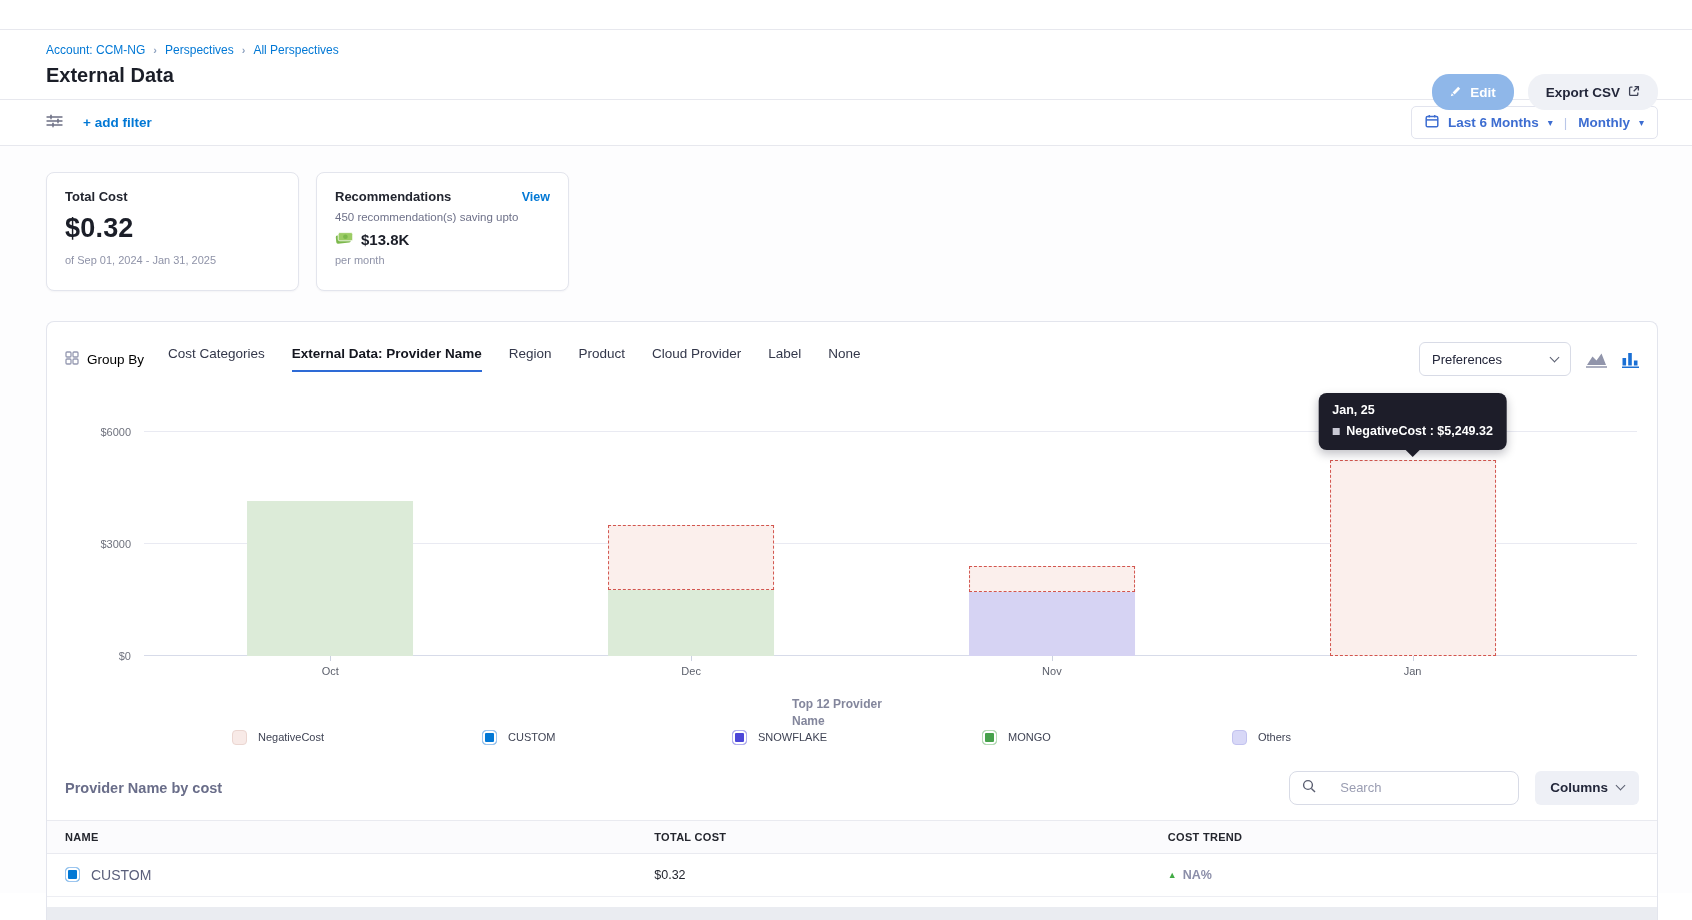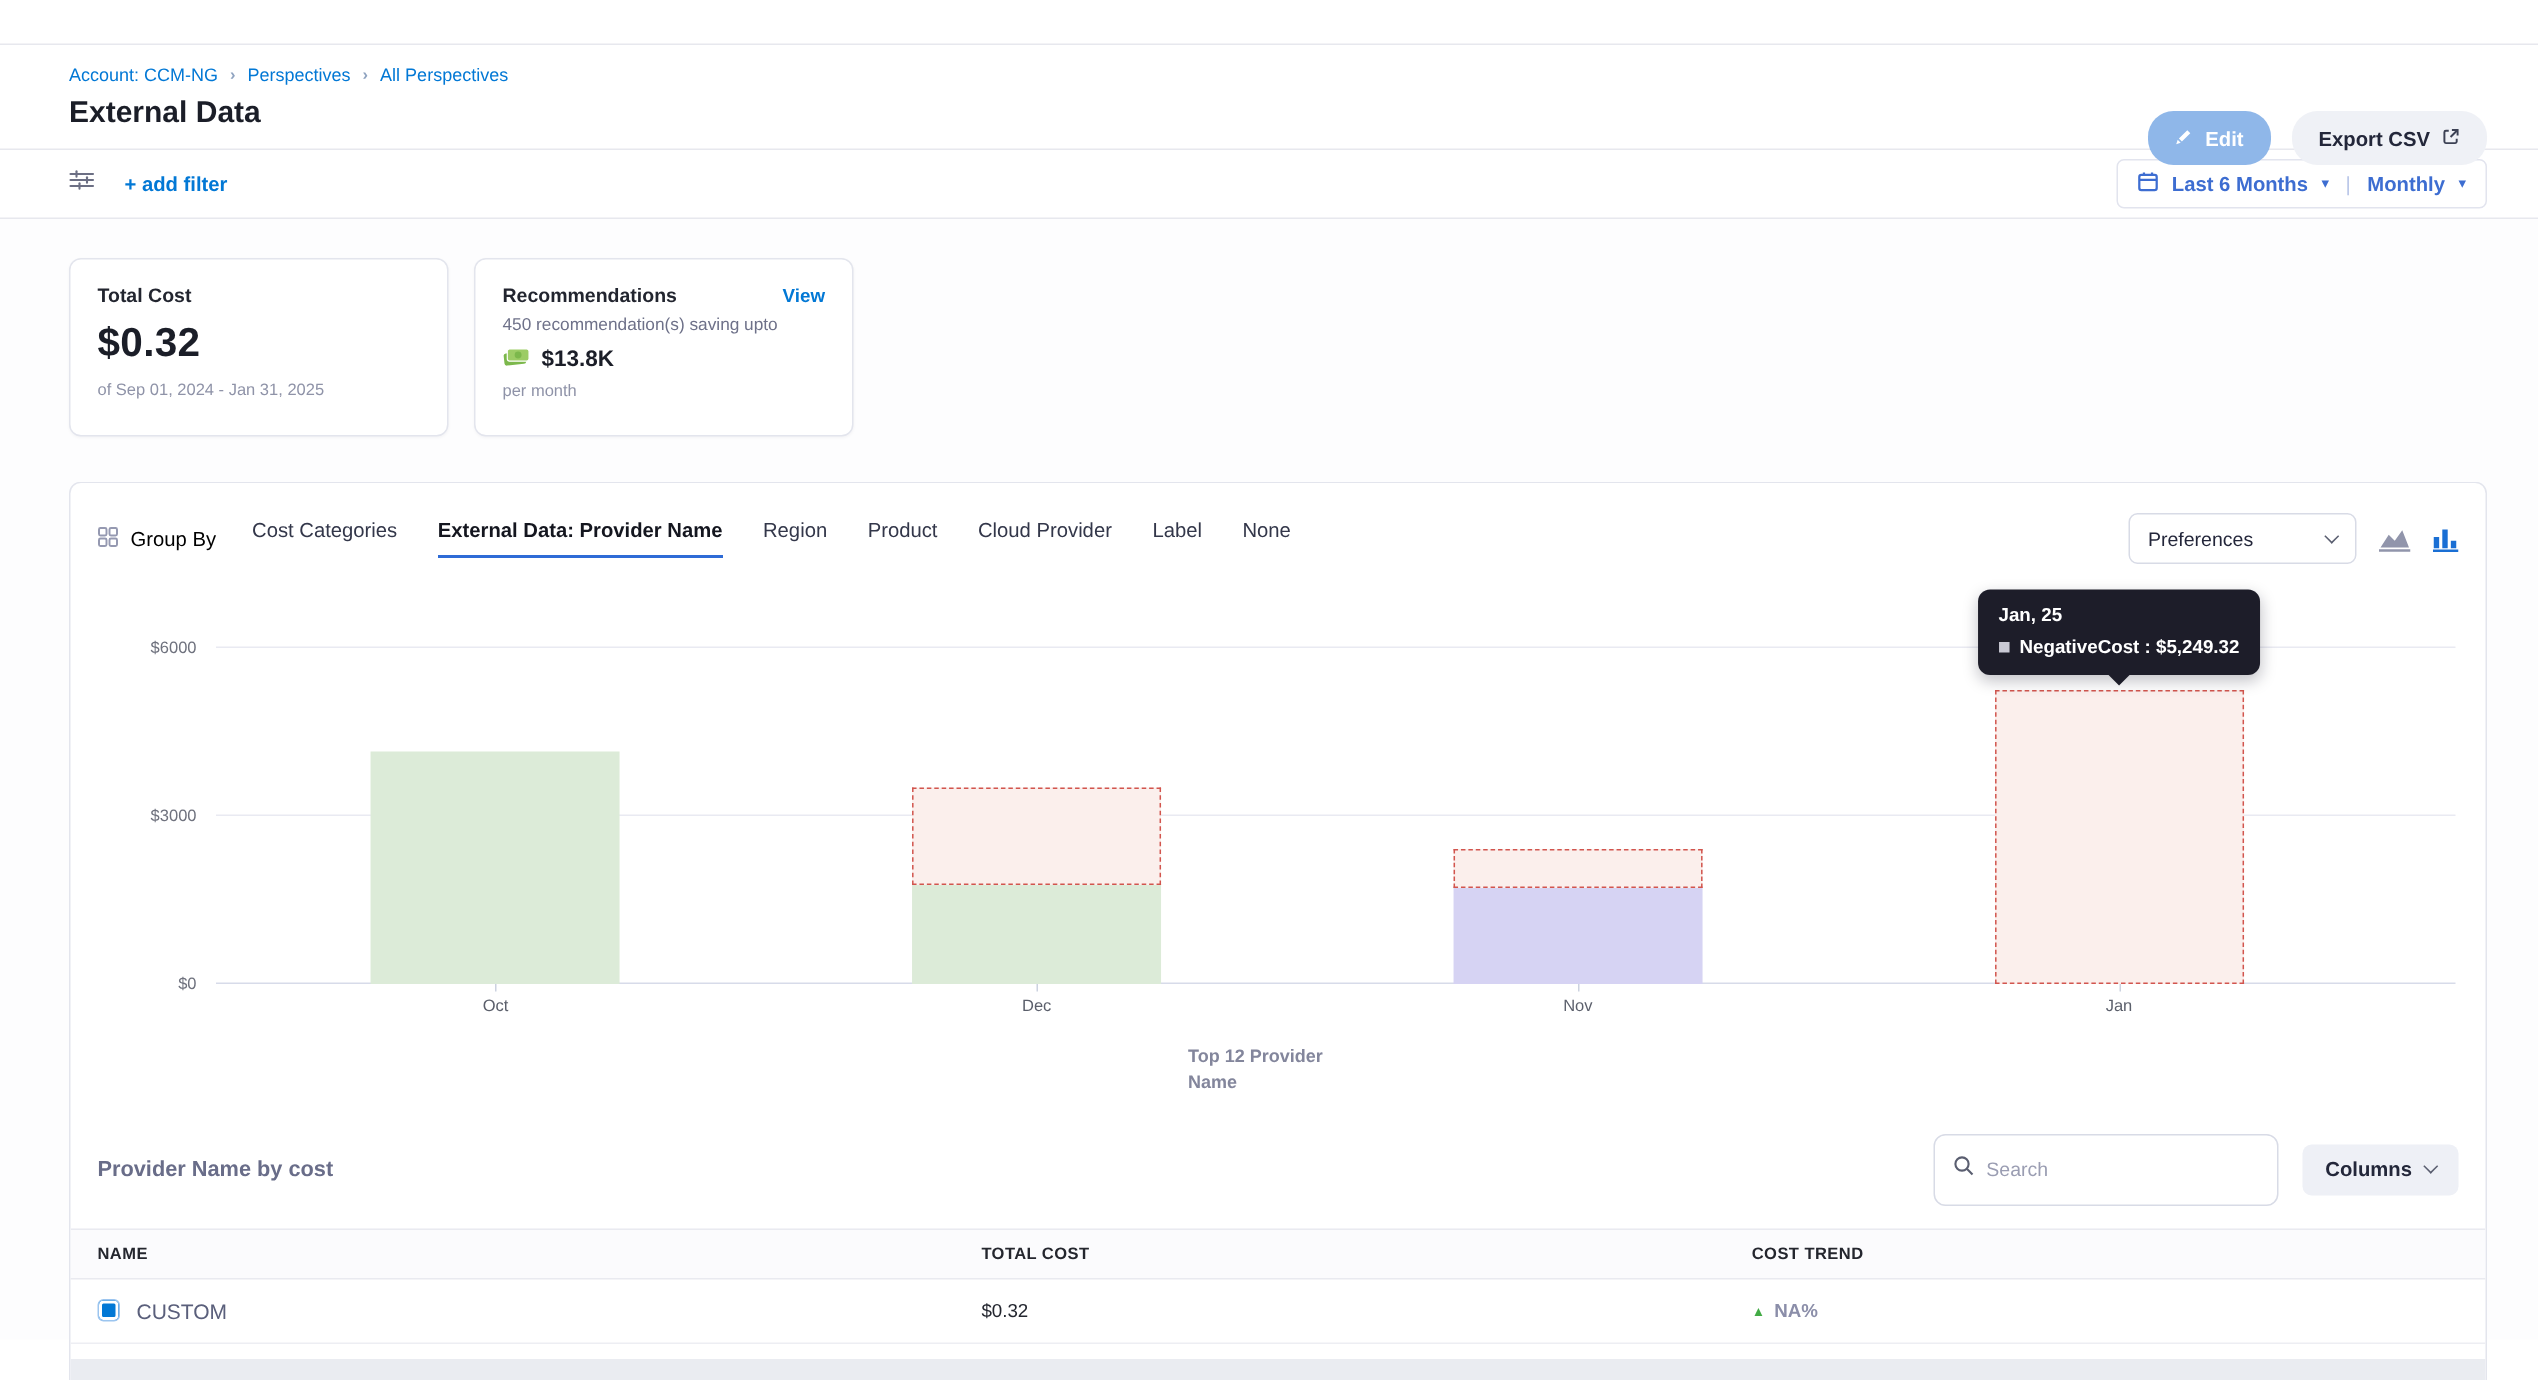--- a/index.html
+++ b/index.html
@@ -90,22 +90,22 @@
   .legend-row { display:flex; align-items:center; margin:2px 2px 0; padding:6px 0 18px;flex-direction:column; }
   .legend-label { width:120px; font-size:12px; font-weight:700; color:#83869c; line-height:1.4; }
   .legend-items { display:flex; flex:1; margin-left:10px; }
   .legend-item { width:250px; display:flex; align-items:center; gap:11px; font-size:11px; color:#3f4354; cursor:pointer; }
   .swatch { width:15px; height:15px; border-radius:4px; flex:0 0 auto; }
   .swatch.ring { box-shadow:inset 0 0 0 2px #fff; }
 
   
   .table-toolbar { display:flex; align-items:center; margin:8px 18px 0; }
   .table-title { flex:1; font-size:14.5px; font-weight:700; color:#696d89; }
-  .search-box { width:230px; height:48px; border:1px solid #d8dbe6; border-radius:8px; display:flex; align-items:center;
-    gap:8px; padding:0 12px; background:#fff; margin-right:16px; }
+  .search-box { width:230px; height:34px; border:1px solid #d8dbe6; border-radius:8px; display:flex; align-items:center;
+    gap:24px; padding:0 12px; background:#fff; margin-right:16px; }
   .search-box input { border:none; outline:none; flex:1; font-size:13px; font-family:inherit; color:#23263a; background:transparent; }
   .search-box input::placeholder { color:#9a9db2; }
   .btn-columns { display:flex; align-items:center; gap:9px; height:34px; padding:0 15px; background:#eef0f6;
     border:none; border-radius:6px; font-size:13.5px; font-weight:600; color:#23273a; cursor:pointer; font-family:inherit; }
 
   table { width:100%; border-collapse:collapse; margin-top:15px; }
   thead tr { background:#fbfbfd; }
   th { text-align:left; font-size:11px; font-weight:700; color:#24262e; letter-spacing:.3px;
     padding:10px 18px; border-top:1px solid #e9eaf0; border-bottom:1px solid #e9eaf0; }
   td { padding:13px 18px; border-bottom:1px solid #edeef3; font-size:12.5px; color:#23262f; }
@@ -296,20 +296,42 @@
                   <span>NegativeCost : $5,249.32</span>
                 </div>
               </div>
             </div>
           </div>
         </div>
     </div>
 
     <div class="legend-row">
       <div class="legend-label">Top 12 Provider Name</div>
+      <div class="legend-items">
+          <div class="legend-item">
+            <span class="swatch" style="background: rgb(248, 234, 231); border: 1px solid rgb(235, 214, 209);"></span>
+            <span>NegativeCost</span>
+          </div>
+          <div class="legend-item">
+            <span class="swatch ring" style="background: rgb(2, 120, 213); border: 1px solid rgb(156, 197, 239);"></span>
+            <span>CUSTOM</span>
+          </div>
+          <div class="legend-item">
+            <span class="swatch ring" style="background: rgb(76, 70, 216); border: 1px solid rgb(179, 176, 239);"></span>
+            <span>SNOWFLAKE</span>
+          </div>
+          <div class="legend-item">
+            <span class="swatch ring" style="background: rgb(70, 161, 75); border: 1px solid rgb(183, 220, 184);"></span>
+            <span>MONGO</span>
+          </div>
+          <div class="legend-item">
+            <span class="swatch" style="background: rgb(216, 216, 247); border: 1px solid rgb(194, 194, 239);"></span>
+            <span>Others</span>
+          </div>
+        </div>
     </div>
 
     <div class="table-toolbar">
       <h3 class="table-title">Provider Name by cost</h3>
       <div class="search-box">
         <span>
           <svg width="14" height="14" viewBox="0 0 14 14" fill="none" stroke="#5a5e70" stroke-width="1.4">
             <circle cx="6" cy="6" r="4.4"></circle>
               <line x1="9.4" y1="9.4" x2="13" y2="13"></line>
           </svg>

